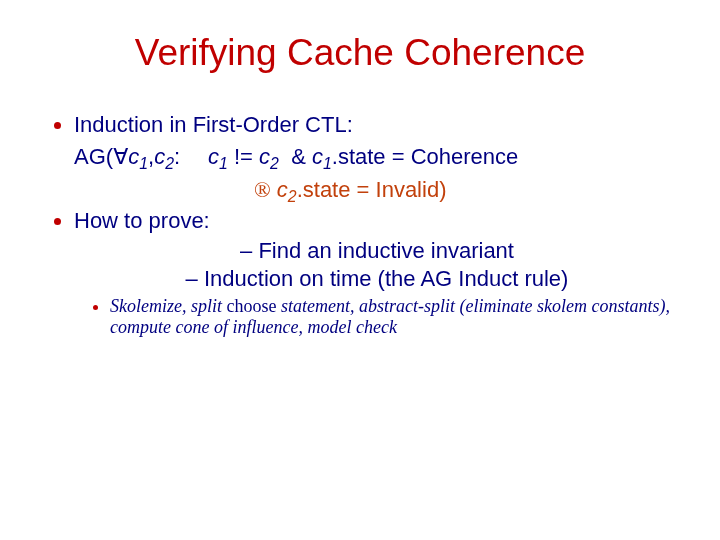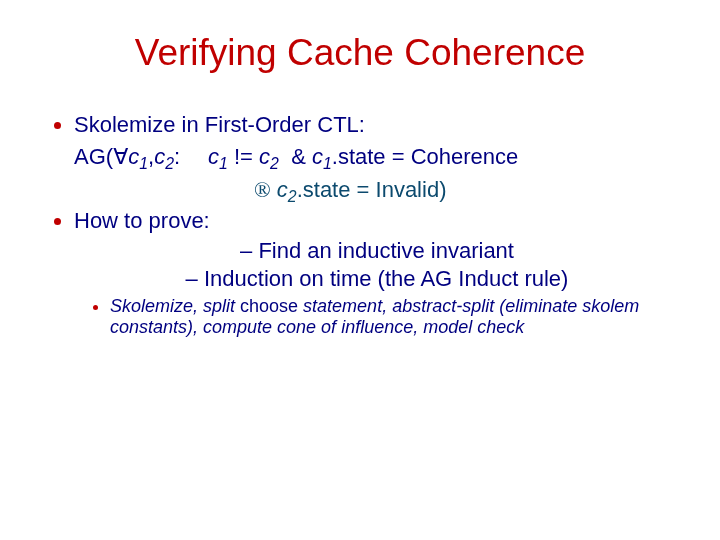--- a/index.html
+++ b/index.html
@@ -41,21 +41,21 @@
   }
   .indent-block {
     margin-left: 34px;
     font-size: 22px;
     color: #000080;
     line-height: 1.35;
   }
   .formula2 {
     margin-left: 214px;
     font-size: 22px;
-    color: #0c4a6e;
+    color: #c2410c;
     line-height: 1.35;
   }
   ul.level2 {
     list-style: none;
     padding-left: 34px;
     margin: 2px 0 4px 0;
     text-align: center;
   }
   ul.level2 > li {
     font-size: 22px;
@@ -63,20 +63,21 @@
     margin-bottom: 2px;
   }
   ul.level2 > li::before {
     content: "– ";
     color: #000080;
   }
   ul.level3 {
     list-style-type: disc;
     padding-left: 70px;
     margin: 4px 0 8px 0;
+    font-family: Liberation Serif, serif;
   }
   ul.level3 > li {
     font-size: 18px;
     font-style: italic;
     color: #000080;
   }
   ul.level3 > li::marker {
     color: #c00000;
   }
   .sub { font-size: 0.72em; vertical-align: sub; font-style: italic; }
@@ -85,21 +86,21 @@
   .spaced-colon { display: inline-block; width: 28px; }
 </style>
 </head>
 <body>
 
 <div class="slide">
 
   <div class="title">Verifying Cache Coherence</div>
 
   <ul class="level1">
-    <li>Skolemize in First-Order CTL:</li>
+    <li>Induction in First-Order CTL:</li>
   </ul>
 
   <div class="indent-block">
     <span class="bold">AG(</span><span>∀</span><span class="ivar">c</span><span class="sub">1</span><span>,</span><span class="ivar">c</span><span class="sub">2</span><span>:</span><span class="spaced-colon"></span><span class="ivar">c</span><span class="sub">1</span>
     <span>!=</span>
     <span class="ivar">c</span><span class="sub">2</span>&nbsp;
     <span>&amp;</span>
     <span class="ivar">c</span><span class="sub">1</span><span>.state = Coherence</span>
   </div>
 

